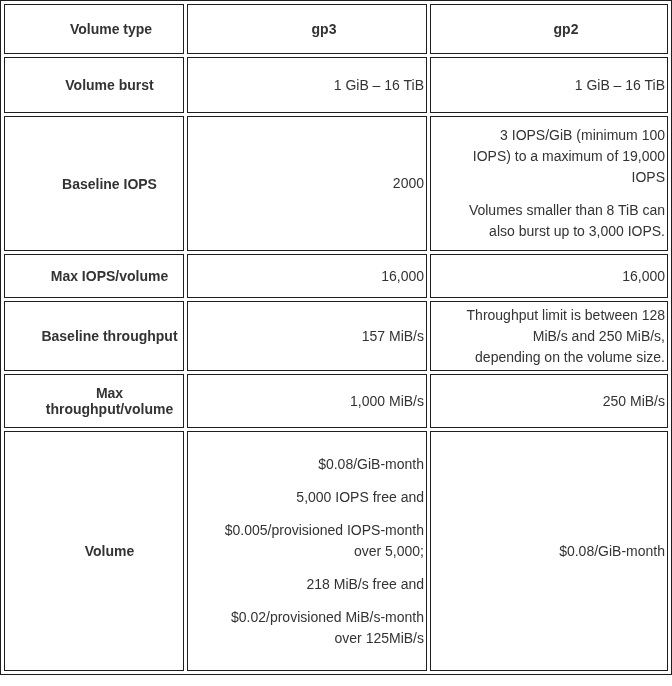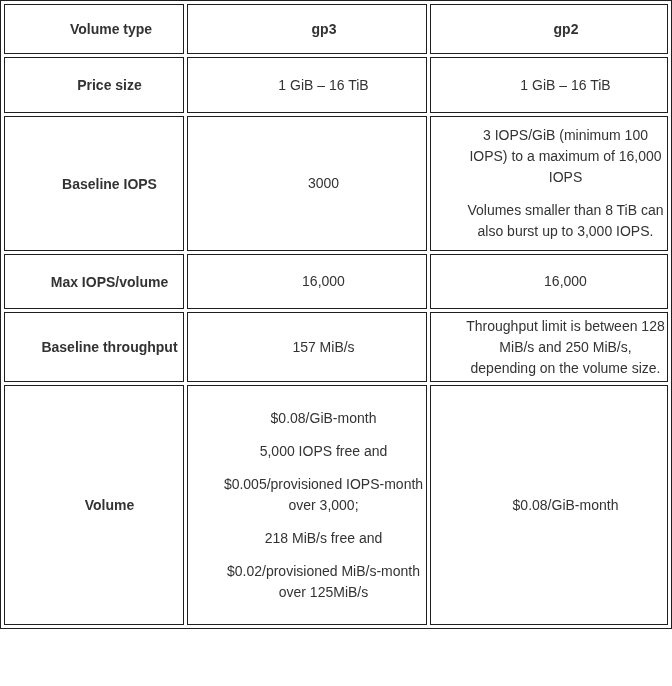--- a/index.html
+++ b/index.html
@@ -30,34 +30,34 @@
     font-weight: 700;
     text-align: center;
   }
   td.label {
     font-weight: 700;
     text-align: center;
     font-size: 13.5px;
     padding: 0 4px;
   }
   td.val {
-    text-align: center;
+    text-align: right;
     padding: 0 2px;
   }
   td.val p {
     margin: 12px 0;
     line-height: 21px;
   }
   td.val p:first-child { margin-top: 2px; }
   td.val p:last-child { margin-bottom: 2px; }
 
   tr.r0 { height: 50px; }
   tr.r1 { height: 56px; }
   tr.r2 { height: 135px; }
-  tr.r3 { height: 55px; }
+  tr.r3 { height: 44px; }
   tr.r4 { height: 70px; }
   tr.r5 { height: 54px; }
   tr.r6 { height: 240px; }
 
   col.c0 { width: 180px; }
   col.c1 { width: 240px; }
   col.c2 { width: 238px; }
 </style>
 </head>
 <body>
@@ -70,35 +70,35 @@
   </colgroup>
   <thead>
     <tr class="r0">
       <th>Volume type</th>
       <th>gp3</th>
       <th>gp2</th>
     </tr>
   </thead>
   <tbody>
     <tr class="r1">
-      <td class="label">Price size</td>
+      <td class="label">Volume burst</td>
       <td class="val">
           <p>1 GiB – 16 TiB</p>
         </td>
       <td class="val">
           <p>1 GiB – 16 TiB</p>
         </td>
     </tr>
     <tr class="r2">
       <td class="label">Baseline IOPS</td>
       <td class="val">
-          <p>3000</p>
+          <p>2000</p>
         </td>
       <td class="val">
-          <p>3 IOPS/GiB (minimum 100 IOPS) to a maximum of 16,000 IOPS</p>
+          <p>3 IOPS/GiB (minimum 100 IOPS) to a maximum of 19,000 IOPS</p>
           <p>Volumes smaller than 8 TiB can also burst up to 3,000 IOPS.</p>
         </td>
     </tr>
     <tr class="r3">
       <td class="label">Max IOPS/volume</td>
       <td class="val">
           <p>16,000</p>
         </td>
       <td class="val">
           <p>16,000</p>
@@ -106,26 +106,35 @@
     </tr>
     <tr class="r4">
       <td class="label">Baseline throughput</td>
       <td class="val">
           <p>157 MiB/s</p>
         </td>
       <td class="val">
           <p>Throughput limit is between 128 MiB/s and 250 MiB/s, depending on the volume size.</p>
         </td>
     </tr>
+    <tr class="r5">
+      <td class="label">Max throughput/volume</td>
+      <td class="val">
+          <p>1,000 MiB/s</p>
+        </td>
+      <td class="val">
+          <p>250 MiB/s</p>
+        </td>
+    </tr>
     <tr class="r6">
       <td class="label">Volume</td>
       <td class="val">
           <p>$0.08/GiB-month</p>
           <p>5,000 IOPS free and</p>
-          <p>$0.005/provisioned IOPS-month over 3,000;</p>
+          <p>$0.005/provisioned IOPS-month over 5,000;</p>
           <p>218 MiB/s free and</p>
           <p>$0.02/provisioned MiB/s-month over 125MiB/s</p>
         </td>
       <td class="val">
           <p>$0.08/GiB-month</p>
         </td>
     </tr>
   </tbody>
 </table>
 

